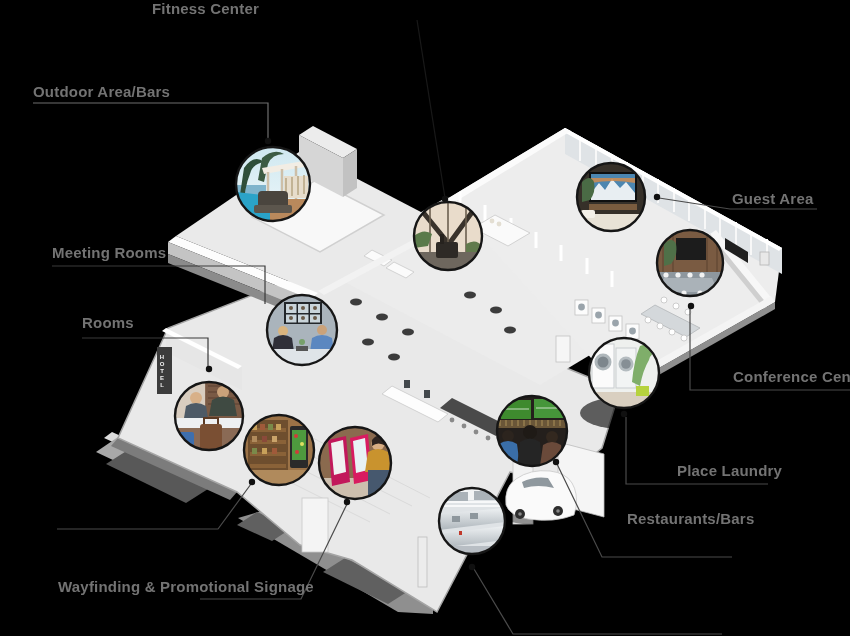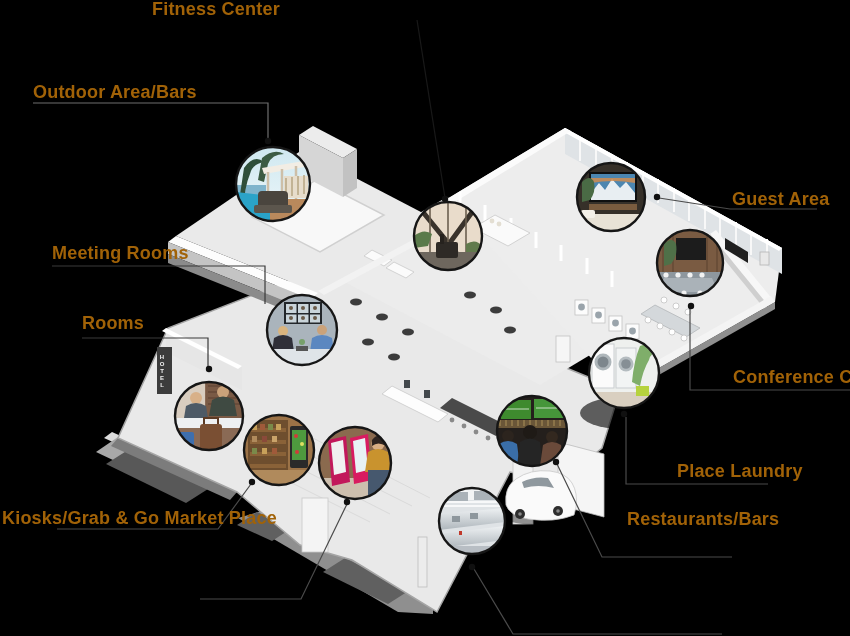--- a/index.html
+++ b/index.html
@@ -1,19 +1,19 @@
 <!DOCTYPE html>
 <html><head>
 <meta charset="utf-8">
 <style>
   html,body{margin:0;padding:0;background:#000;}
   .stage{position:relative;width:850px;height:636px;background:#000;overflow:hidden;
          font-family:"Liberation Sans",sans-serif;}
   .scene-svg{position:absolute;left:0;top:0;}
-  .lbl{position:absolute;color:#a16207;font-weight:700;font-size:18px;line-height:14px;
+  .lbl{position:absolute;color:#737373;font-weight:700;font-size:15px;line-height:14px;
        white-space:nowrap;letter-spacing:.2px;}
   .hotel-sign{position:absolute;left:157px;top:347px;width:15px;height:47px;background:#3c3c3c;
       color:#f3f3f3;font-size:6px;font-weight:700;text-align:center;line-height:9px;
       writing-mode:vertical-lr;text-orientation:upright;letter-spacing:1px;padding-top:2px;box-sizing:border-box;}
 </style>
 </head>
 <body>
 
 <div class="stage">
 
@@ -420,19 +420,19 @@
         <circle cx="472" cy="521" r="33"></circle>
   </g>
 </svg>
 
 <div class="hotel-sign">HOTEL</div>
 
 <div class="lbl" style="left:152px;top:2px">Fitness Center</div>
 <div class="lbl" style="left:33px;top:85px">Outdoor Area/Bars</div>
 <div class="lbl" style="left:52px;top:246px">Meeting Rooms</div>
 <div class="lbl" style="left:82px;top:316px">Rooms</div>
-<div class="lbl" style="left:2px;top:511px">Kiosks/Grab &amp; Go Market Place</div>
+<div class="lbl" style="left:58px;top:580px">Wayfinding &amp; Promotional Signage</div>
 <div class="lbl" style="left:732px;top:192px">Guest Area</div>
 <div class="lbl" style="left:733px;top:370px">Conference Center</div>
 <div class="lbl" style="left:677px;top:464px">Place Laundry</div>
 <div class="lbl" style="left:627px;top:512px">Restaurants/Bars</div>
 
 </div>
 
 </body></html>

